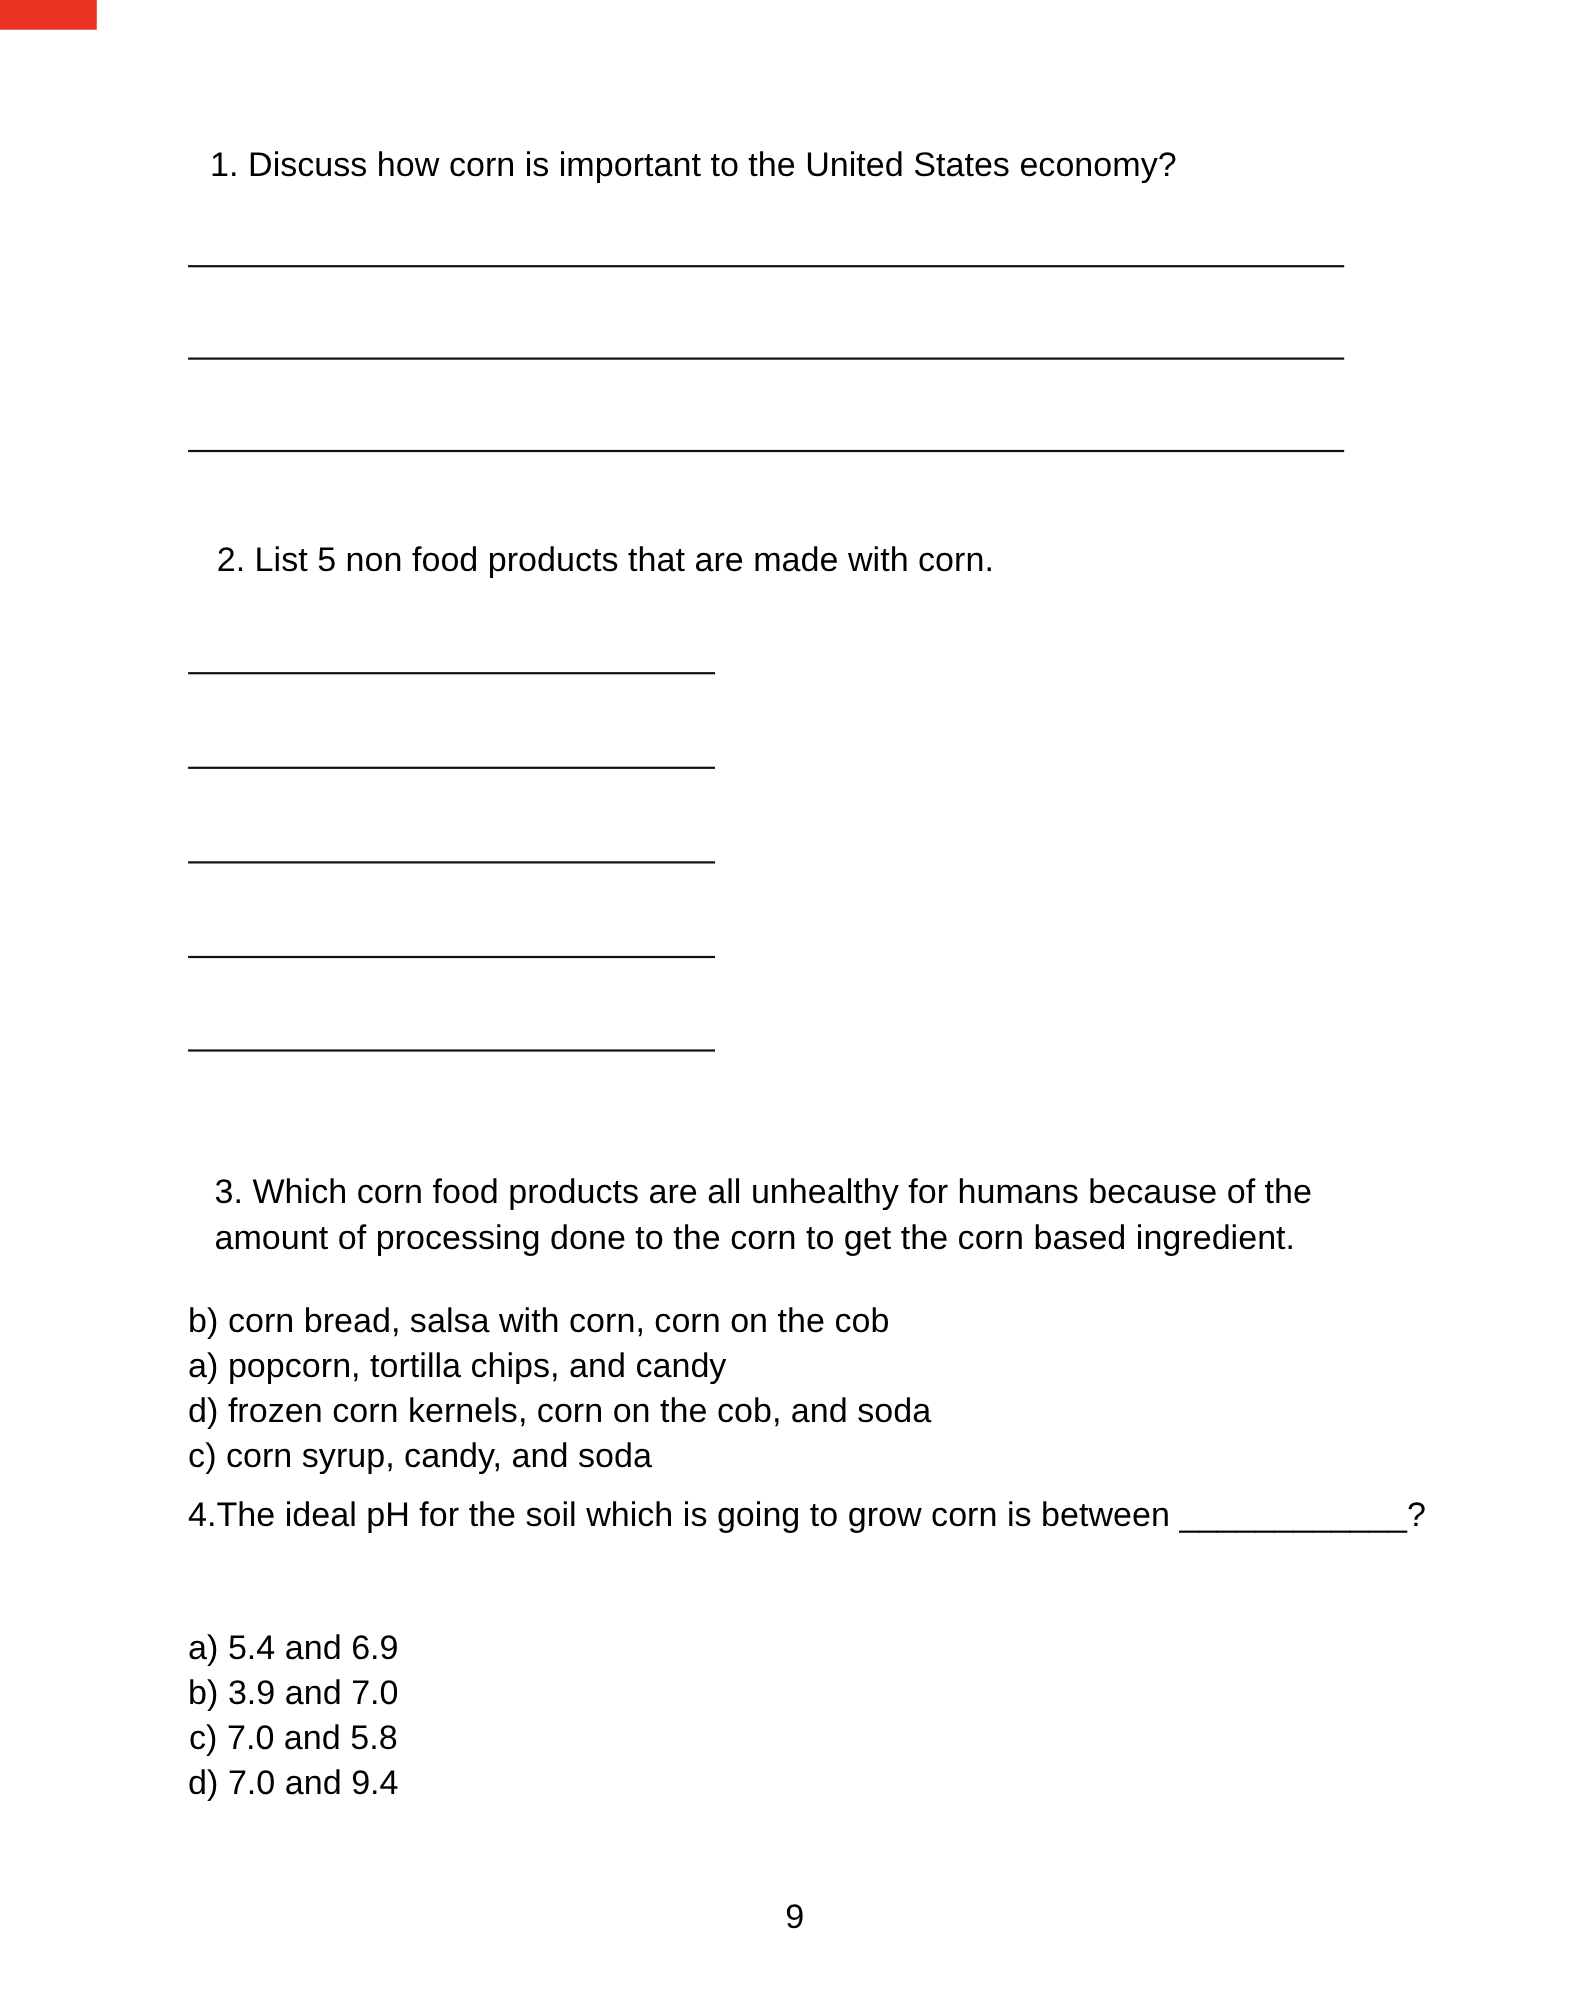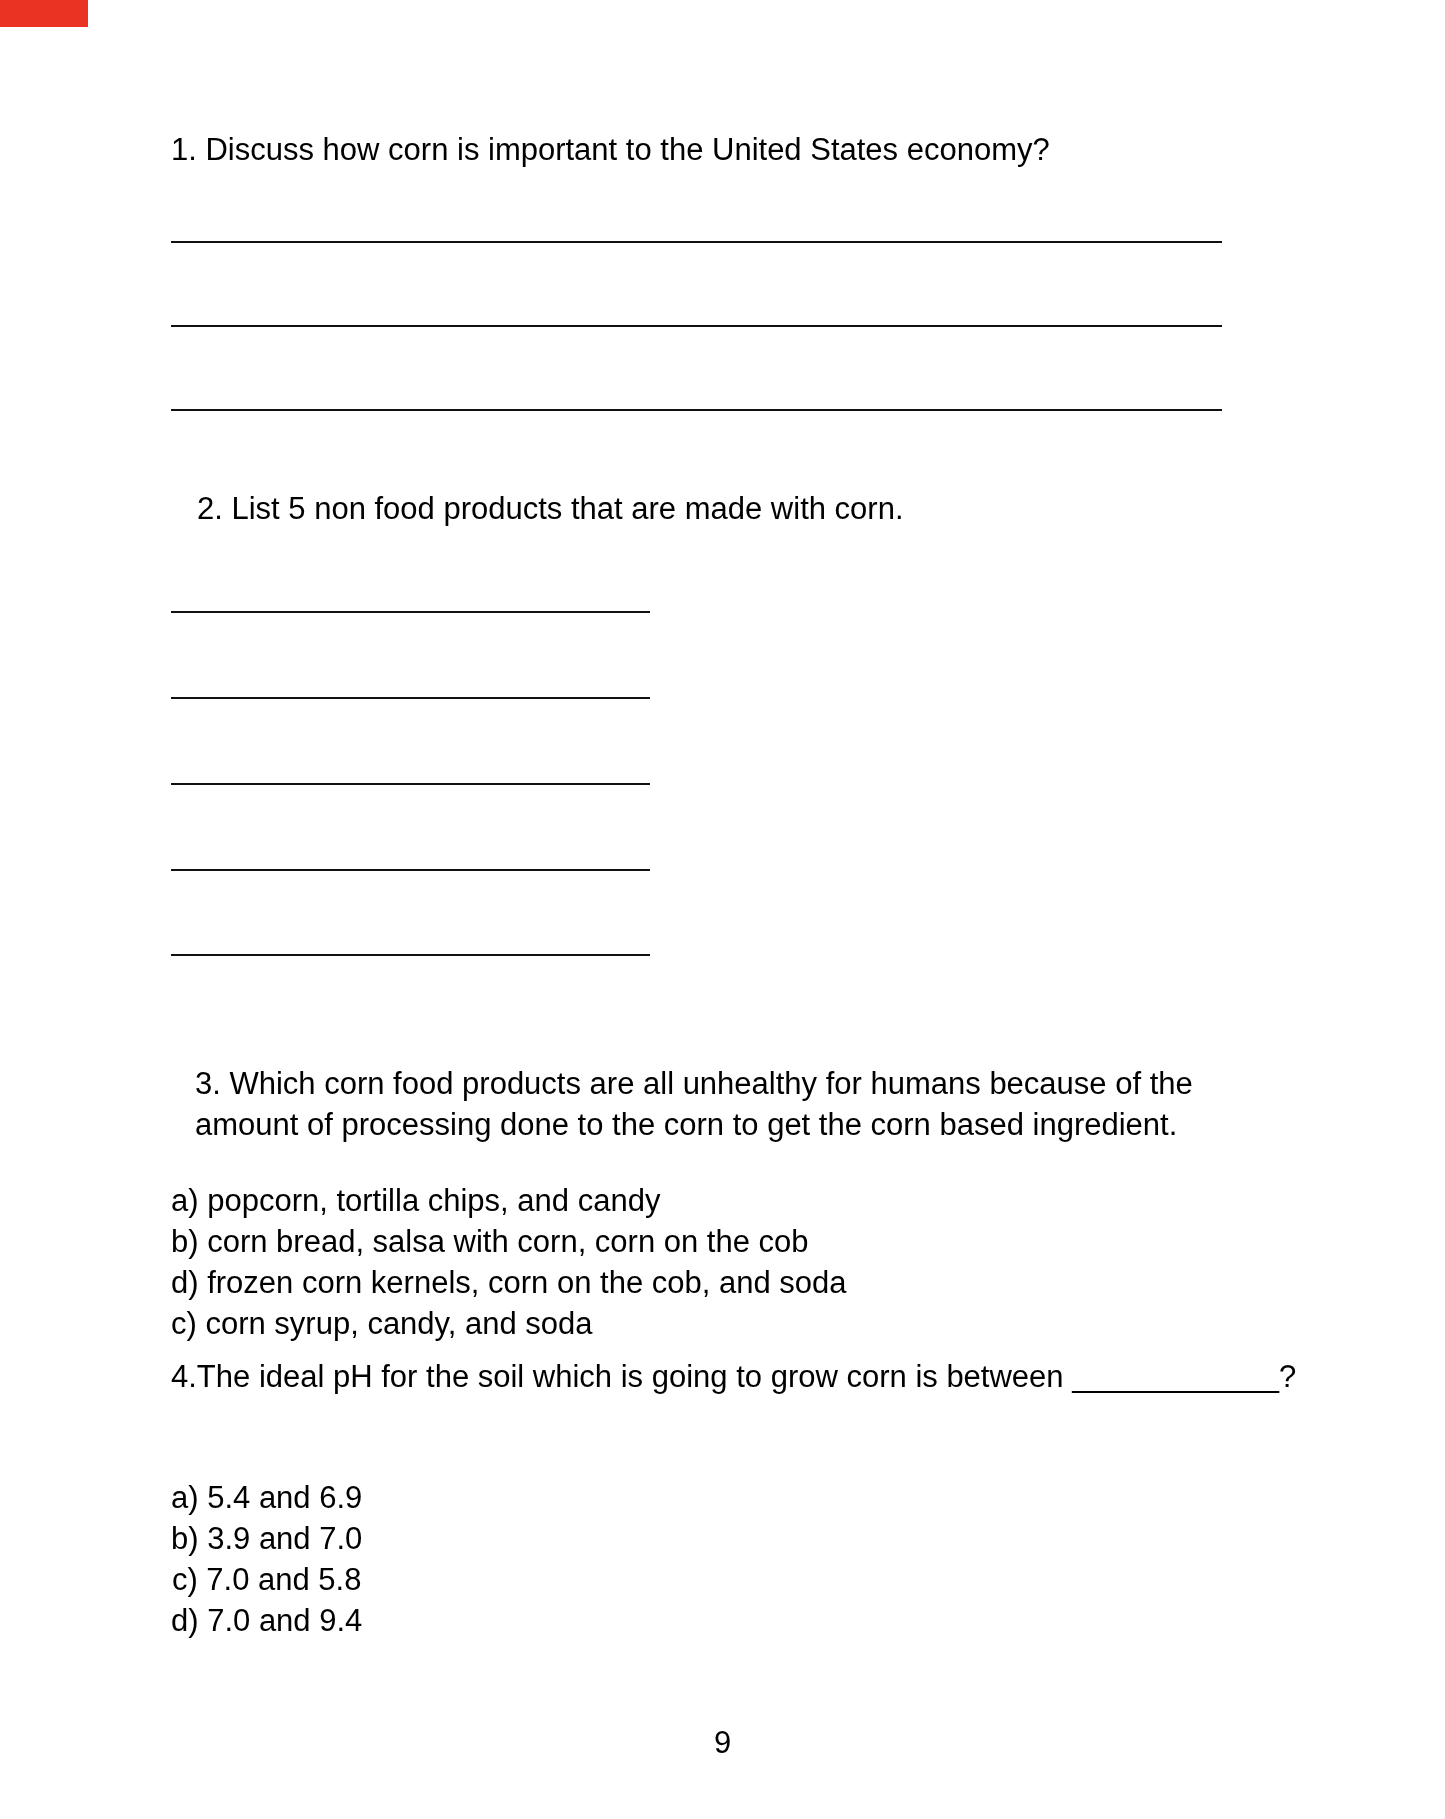--- a/index.html
+++ b/index.html
@@ -55,36 +55,36 @@
     text-align: center;
   }
 </style>
 </head>
 <body>
 
 <div class="page">
 
   <div class="corner-marker" style="background: rgb(234, 51, 35);"></div>
 
-  <div class="qtext" style="top:129px;">1. Discuss how corn is important to the United States economy?</div>
+  <div class="qtext" style="top:129px;margin-left:20px;">1. Discuss how corn is important to the United States economy?</div>
   <div class="ans-line long" style="top:241px;"></div>
   <div class="ans-line long" style="top:325px;"></div>
   <div class="ans-line long" style="top:409px;"></div>
 
   <div class="qtext" style="top:488px;margin-left:26px;">2. List 5 non food products that are made with corn.</div>
   <div class="ans-line short" style="top:611px;"></div>
   <div class="ans-line short" style="top:697px;"></div>
   <div class="ans-line short" style="top:783px;"></div>
   <div class="ans-line short" style="top:869px;"></div>
   <div class="ans-line short" style="top:954px;"></div>
 
   <div class="qtext wrap" style="top:1063px;margin-left:24px;">3. Which corn food products are all unhealthy for humans because of the amount of processing done to the corn to get the corn based ingredient.</div>
   <div class="options" style="top:1180px;">
+    <div>b) corn bread, salsa with corn, corn on the cob</div>
     <div>a) popcorn, tortilla chips, and candy</div>
-    <div>b) corn bread, salsa with corn, corn on the cob</div>
     <div>d) frozen corn kernels, corn on the cob, and soda</div>
     <div>c) corn syrup, candy, and soda</div>
   </div>
 
   <div class="qtext" style="top:1356px;">4.The ideal pH for the soil which is going to grow corn is between ____________?</div>
   <div class="options" style="top:1477px;text-align:center;">
     <div>a) 5.4 and 6.9</div>
     <div>b) 3.9 and 7.0</div>
     <div>c) 7.0 and 5.8</div>
     <div>d) 7.0 and 9.4</div>

